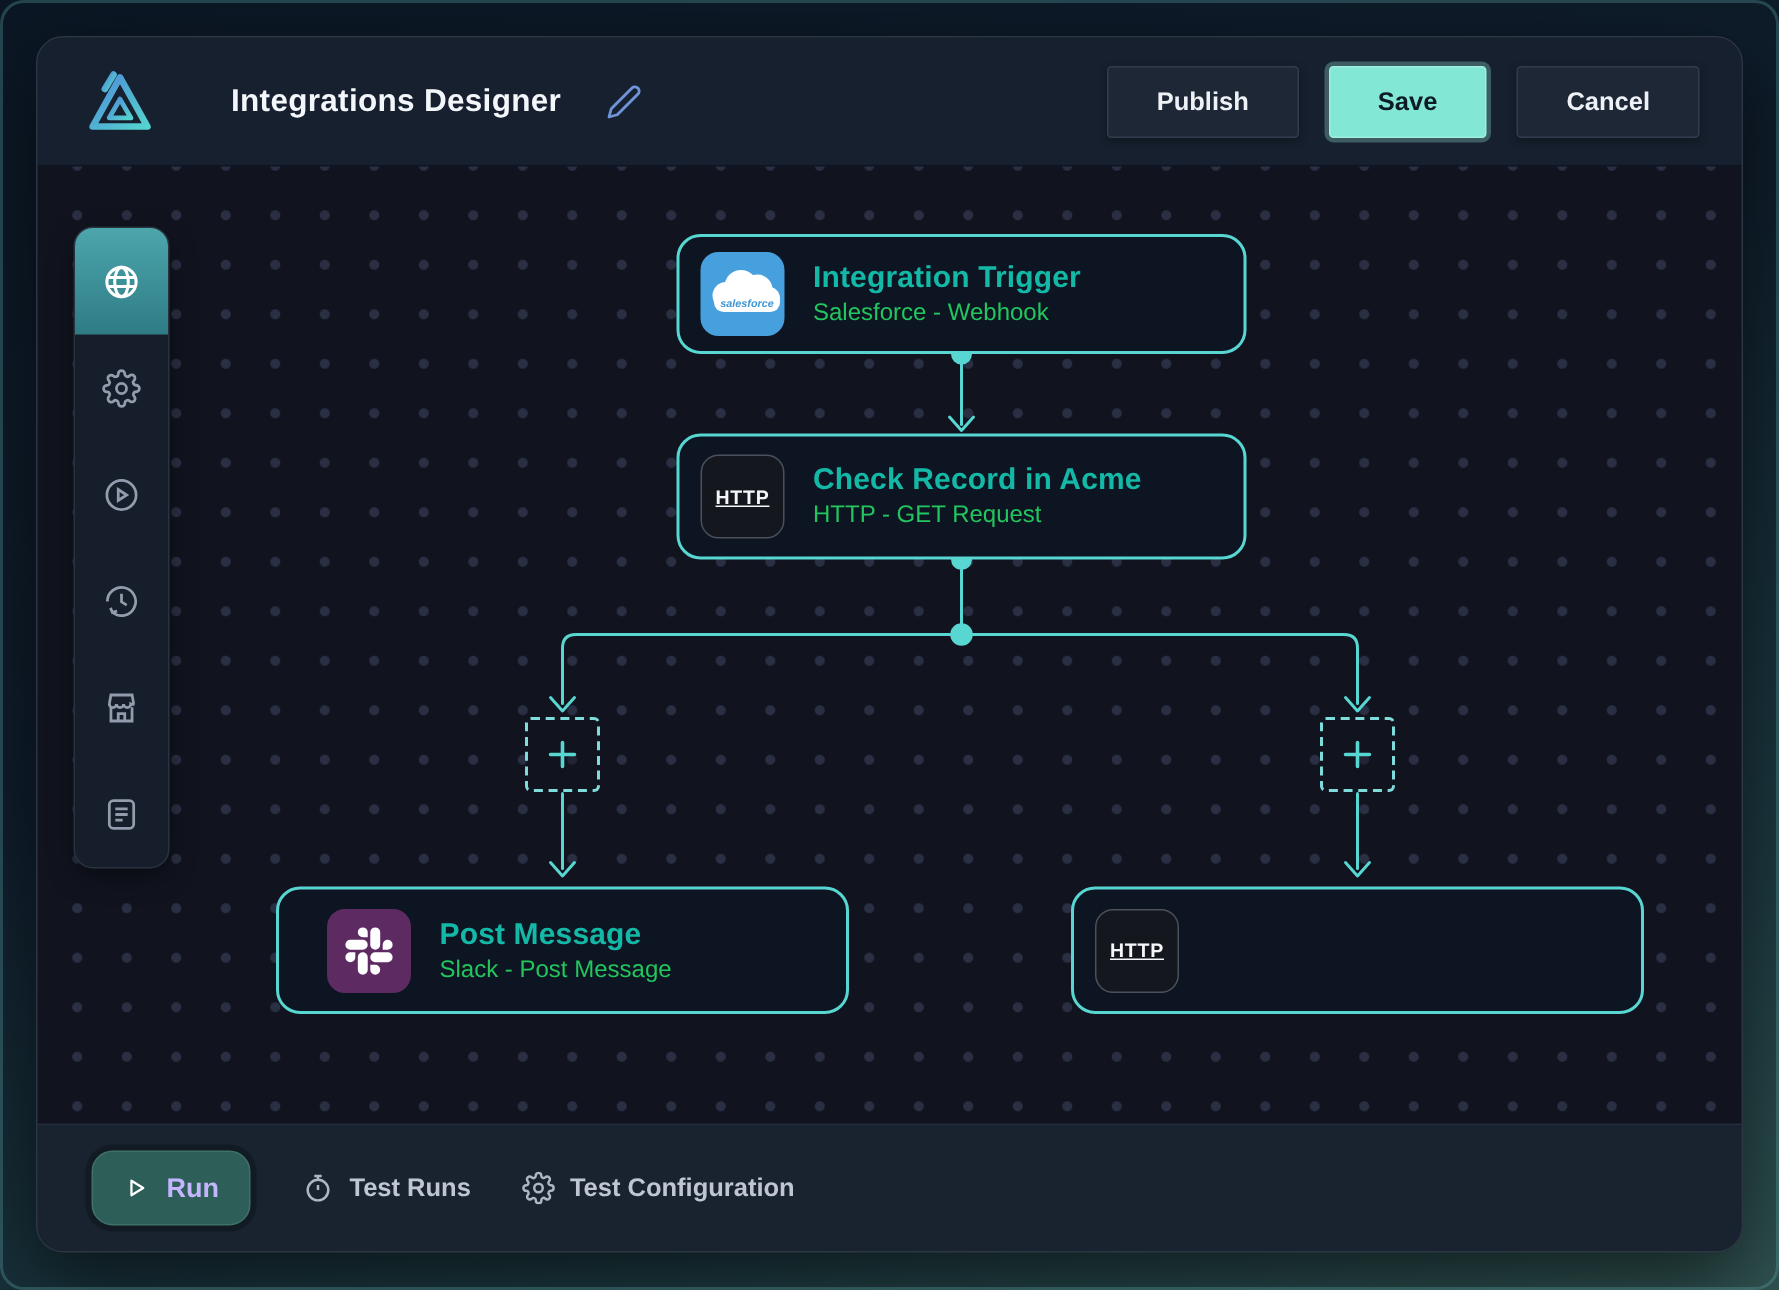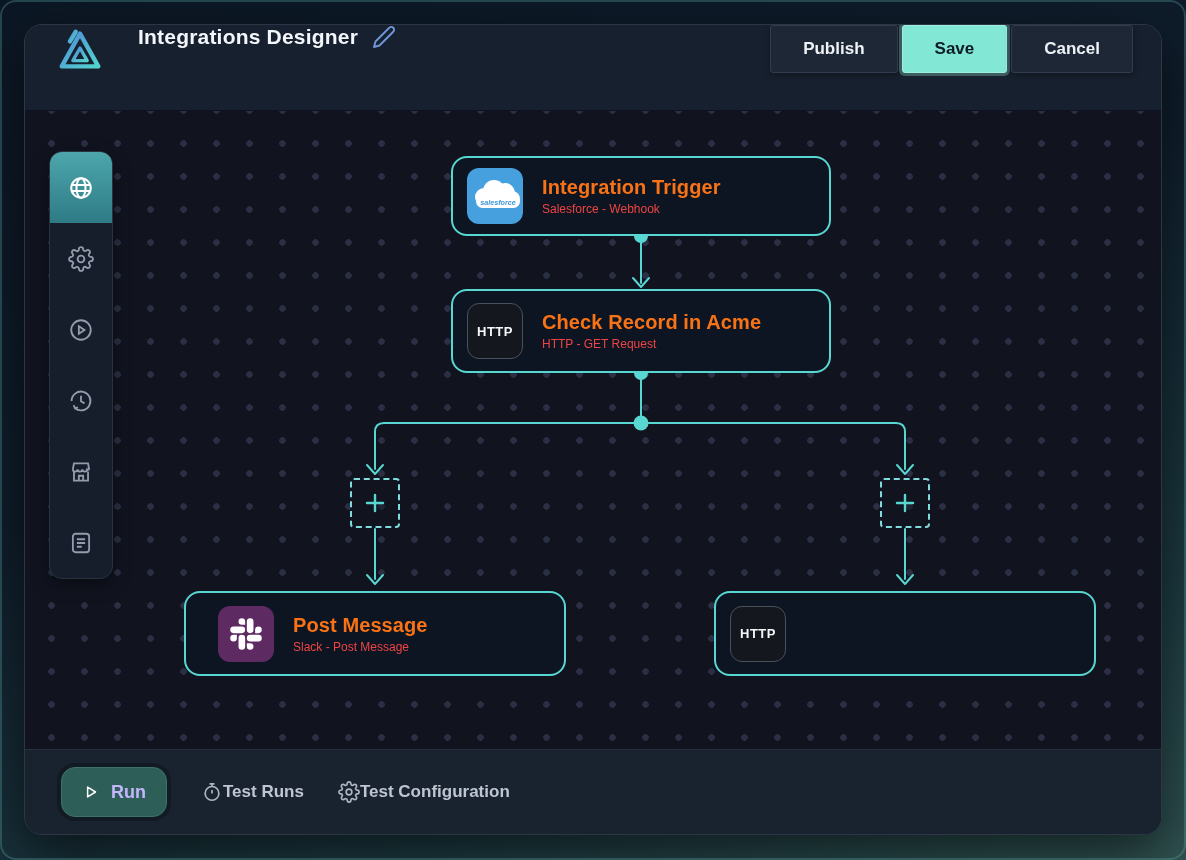--- a/index.html
+++ b/index.html
@@ -15,22 +15,22 @@
     box-shadow:inset 0 0 0 2px rgba(97,175,175,.30); z-index:50;
   }
   .window {
     position:absolute; left:24px; top:24px; width:1138px; height:811px;
     background:#18212f; border:1px solid #2c3644; border-radius:18px;
     display:flex; flex-direction:column; overflow:hidden;
     box-shadow:0 18px 50px rgba(0,0,0,.55);
   }
   
   .hdr {
-    height:86px; flex:0 0 86px; display:flex; align-items:flex-start;
-    padding:0 28px 0 30px; background:#17202e; border-bottom:1px solid #0d1320;
+    height:86px; flex:0 0 86px; display:flex; align-items:center;
+    padding:0 28px 0 30px; background:#17202e; border-bottom:1px solid #0d1320;gap:16px;
   }
   .logo { width:50px; height:50px; flex:0 0 50px; }
   .hdr-title {
     margin-left:33px; color:#f3f6fa; font-size:21px; font-weight:700; letter-spacing:.2px;
   }
   .pencil { margin-left:14px; width:24px; height:24px; cursor:pointer; }
   .hdr-spacer { flex:1; }
   .btn {
     height:48px; border-radius:3px; border:1px solid #313d4f; background:#1d2735;
     color:#eef1f6; font-family:inherit; font-size:17px; font-weight:700;
@@ -62,31 +62,31 @@
   .rail-item.active { background:linear-gradient(180deg,#4da6ac 0%,#2e7b85 100%); }
   .rail-item.active svg { stroke:#ffffff; stroke-width:1.9; }
   
   .node {
     position:absolute; z-index:2; display:flex; align-items:center;
     background:#0e1522; border:2px solid #57d6d2; border-radius:16px;
     padding:0 14px; cursor:pointer;
   }
   .node-ico {
     width:56px; height:56px; flex:0 0 56px; border-radius:12px;
-    display:flex; align-items:center; justify-content:center; overflow:hidden;
+    display:flex; align-items:center; justify-content:center; overflow:hidden;text-decoration:underline;
   }
   .node-ico.sf { background:#47a0de; }
   .node-ico.http {
     background:#14171d; border:1px solid #4a515b;
     color:#f4f6f8; font-size:13px; font-weight:800; letter-spacing:.5px;
   }
   .node-ico.slack { background:#5d2a62; }
   .node-txt { margin-left:19px; display:flex; flex-direction:column; gap:3px; }
-  .node-title { color:#f97316; font-size:20px; font-weight:700; letter-spacing:.1px; white-space:nowrap; }
-  .node-sub { color:#ef4444; font-size:12px; font-weight:400; white-space:nowrap; }
+  .node-title { color:#14b8a6; font-size:20px; font-weight:700; letter-spacing:.1px; white-space:nowrap; }
+  .node-sub { color:#22c55e; font-size:16px; font-weight:400; white-space:nowrap; }
   
   .add-box {
     position:absolute; z-index:2; width:50px; height:50px;
     border:2px dashed #7fdbdc; border-radius:4px; background:rgba(17,20,31,.4);
     display:flex; align-items:center; justify-content:center; cursor:pointer;
   }
   .add-box svg { width:24px; height:24px; stroke:#57d6d2; stroke-width:2.4; stroke-linecap:round; }
   
   .ftr {
     height:85px; flex:0 0 85px; background:#19222f; border-top:1px solid #272f3e;
@@ -94,21 +94,21 @@
   }
   .run-btn {
     height:50px; min-width:106px; border-radius:14px; cursor:pointer;
     background:#2d5f58; border:1px solid #3f7168; color:#c4b5fd;
     font-family:inherit; font-size:18px; font-weight:700;
     display:flex; align-items:center; justify-content:center; gap:11px;
     padding:0 19px; box-shadow:0 0 0 4px rgba(12,20,28,.55);
   }
   .run-btn svg { width:18px; height:18px; stroke:#fff; fill:none; stroke-width:2; stroke-linejoin:round; }
   .ftr-link {
-    display:flex; align-items:center; cursor:pointer;
+    display:flex; align-items:center; gap:10px; cursor:pointer;
     color:#bfc6d1; font-size:17px; font-weight:700;
   }
   .ftr-link svg { width:22px; height:22px; stroke:#aeb6c2; fill:none; stroke-width:1.8; }
 </style>
 </head>
 <body>
 
 <div class="outer-rim"></div>
 
 <div class="window">

